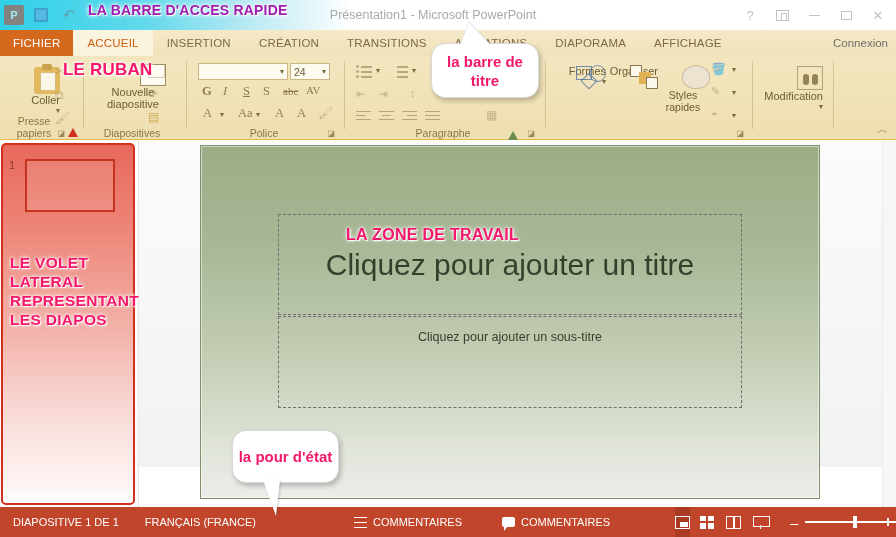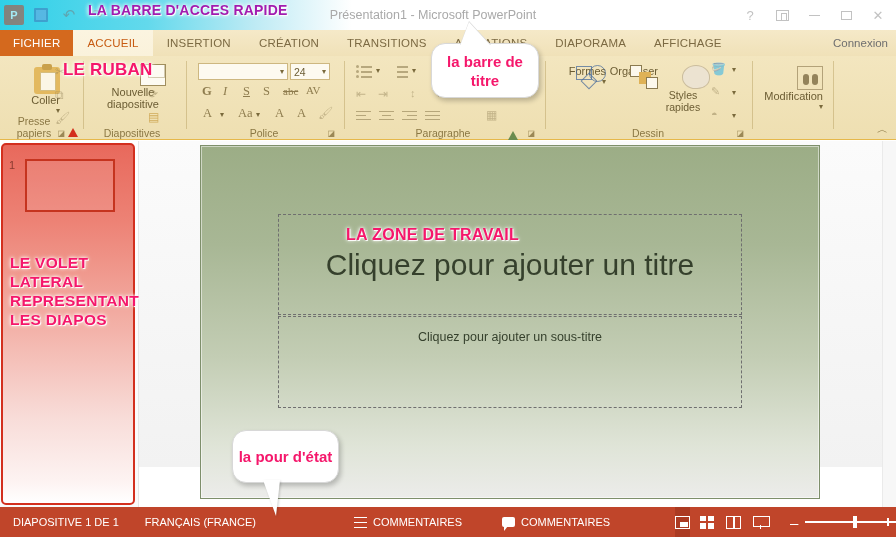--- a/index.html
+++ b/index.html
@@ -389,21 +389,20 @@
       <div class="bigbtn" style="left:108px;top:9px;">
         <div style="width:28px;height:24px;background:#ece3d1;border:1.4px solid #cbbd9d;border-radius:50% 50% 45% 48%;"></div>
         <div class="lbl" style="font-size:10.5px;">Styles rapides</div>
       </div>
       <div class="sicon" style="left:163px;top:6px;font-size:12px;color:#8a7a50;">🪣</div>
       <div class="caret" style="position:absolute;left:184px;top:9px;">▾</div>
       <div class="sicon" style="left:163px;top:29px;font-size:11px;color:#8a7a50;">✎</div>
       <div class="caret" style="position:absolute;left:184px;top:32px;">▾</div>
       <div class="sicon" style="left:163px;top:52px;font-size:11px;color:#8a7a50;">◓</div>
       <div class="caret" style="position:absolute;left:184px;top:55px;">▾</div>
-      <div class="glabel">Dessin</div>
       <div class="dlg" style="right:4px;">◪</div>
     </div>
     <div class="sep" style="left:752px;"></div>
 
     <div class="rgroup" style="left:755px;width:75px;">
       <div class="bigbtn" style="left:8px;top:10px;width:60px;">
         <div style="width:26px;height:24px;border:1.4px solid #b3a279;display:flex;align-items:center;justify-content:center;">
           <div class="binoc" style="position:relative;"></div>
         </div>
         <div class="lbl">Modification</div>

